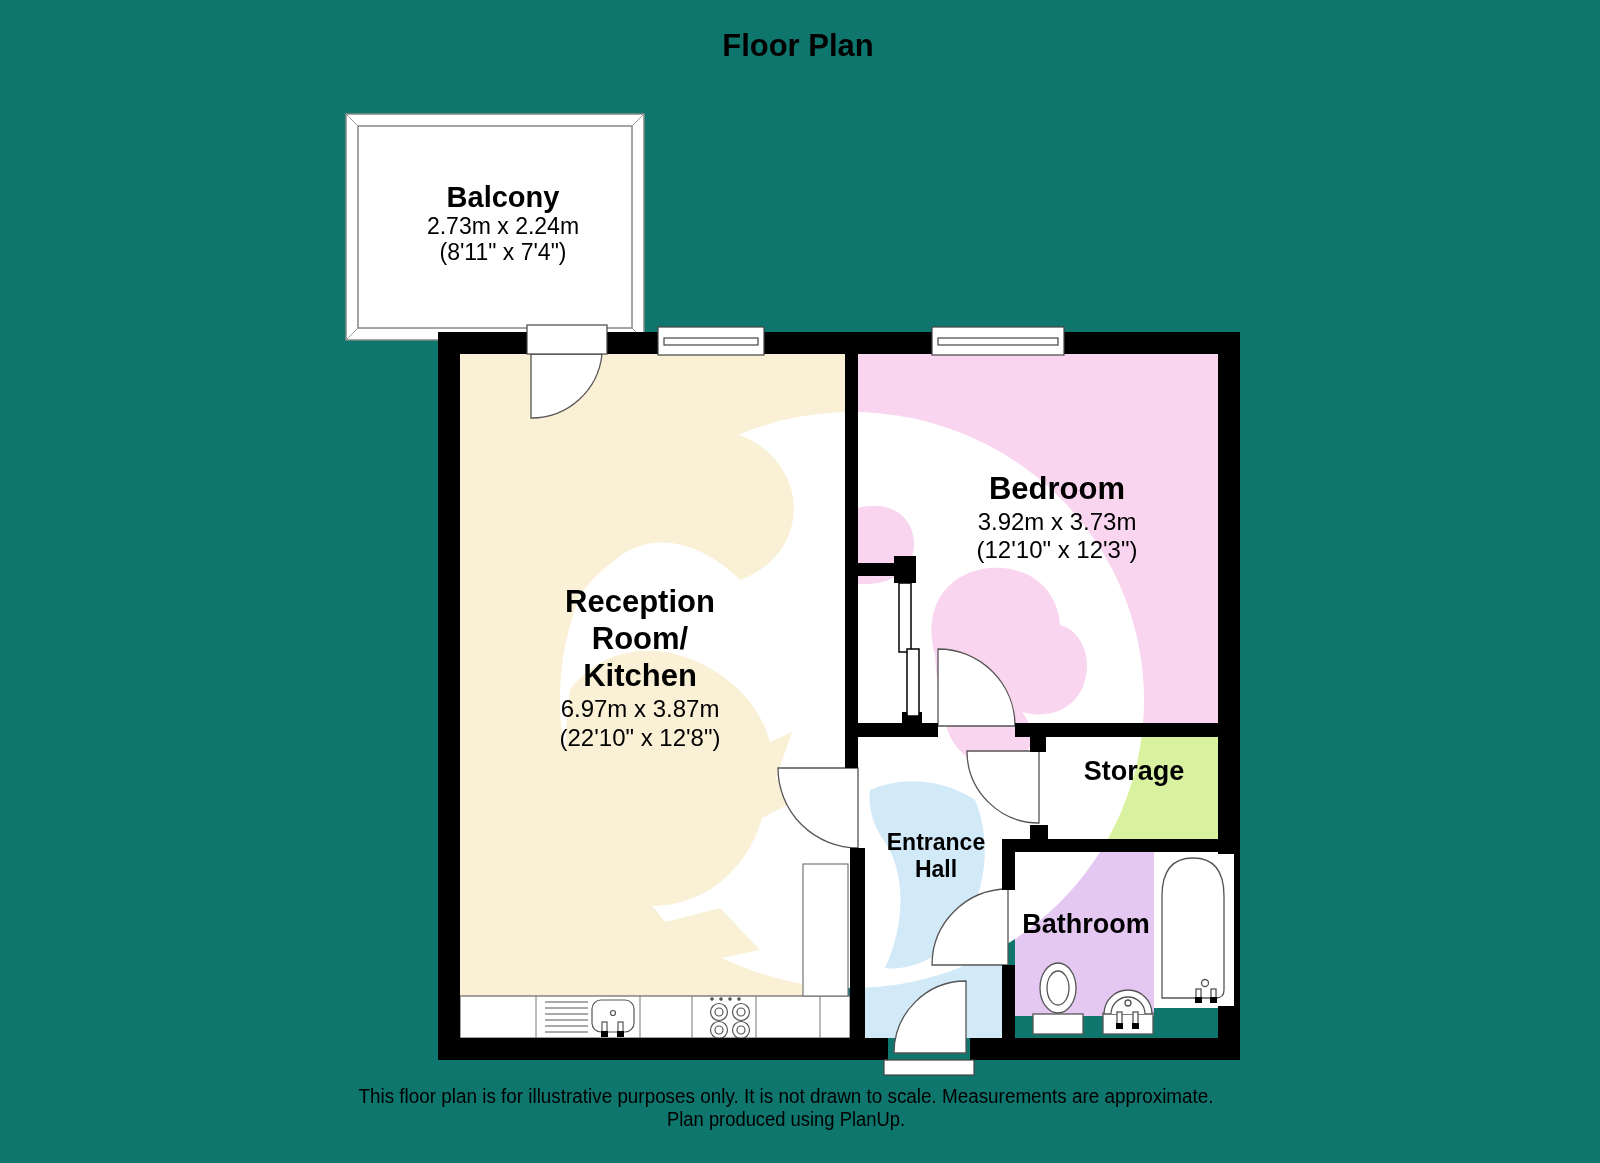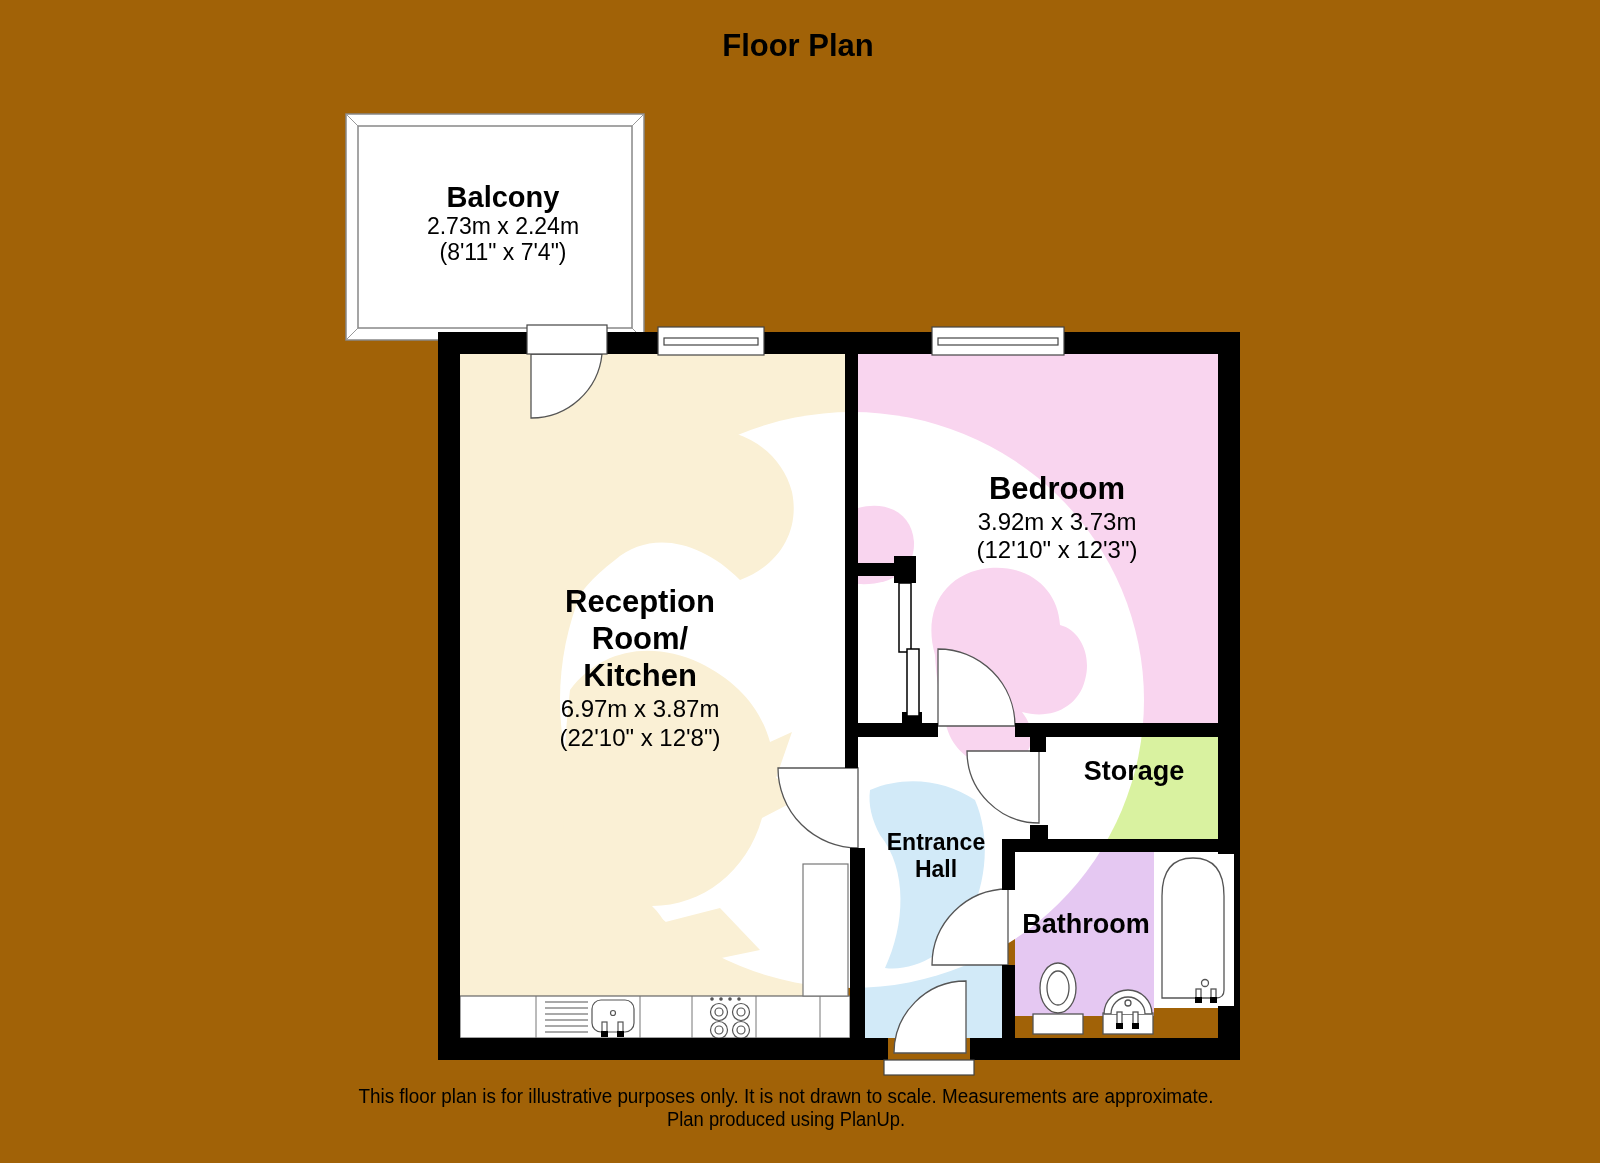--- a/index.html
+++ b/index.html
@@ -1,17 +1,17 @@
 <!DOCTYPE html>
 <html><head>
 <meta charset="utf-8">
 <style>
   html,body{margin:0;padding:0;background:#ffffff;}
   body{font-family:"Liberation Sans", sans-serif;}
-  .page{width:1600px;height:1163px;position:relative;background:#a16207;overflow:hidden;}
+  .page{width:1600px;height:1163px;position:relative;background:#0f766e;overflow:hidden;}
   svg{display:block;}
   text{fill:#000;}
 </style>
 </head>
 <body>
 
 <div class="page">
 <svg width="1600" height="1163" viewBox="0 0 1600 1163" xmlns="http://www.w3.org/2000/svg">
 
   <g>

